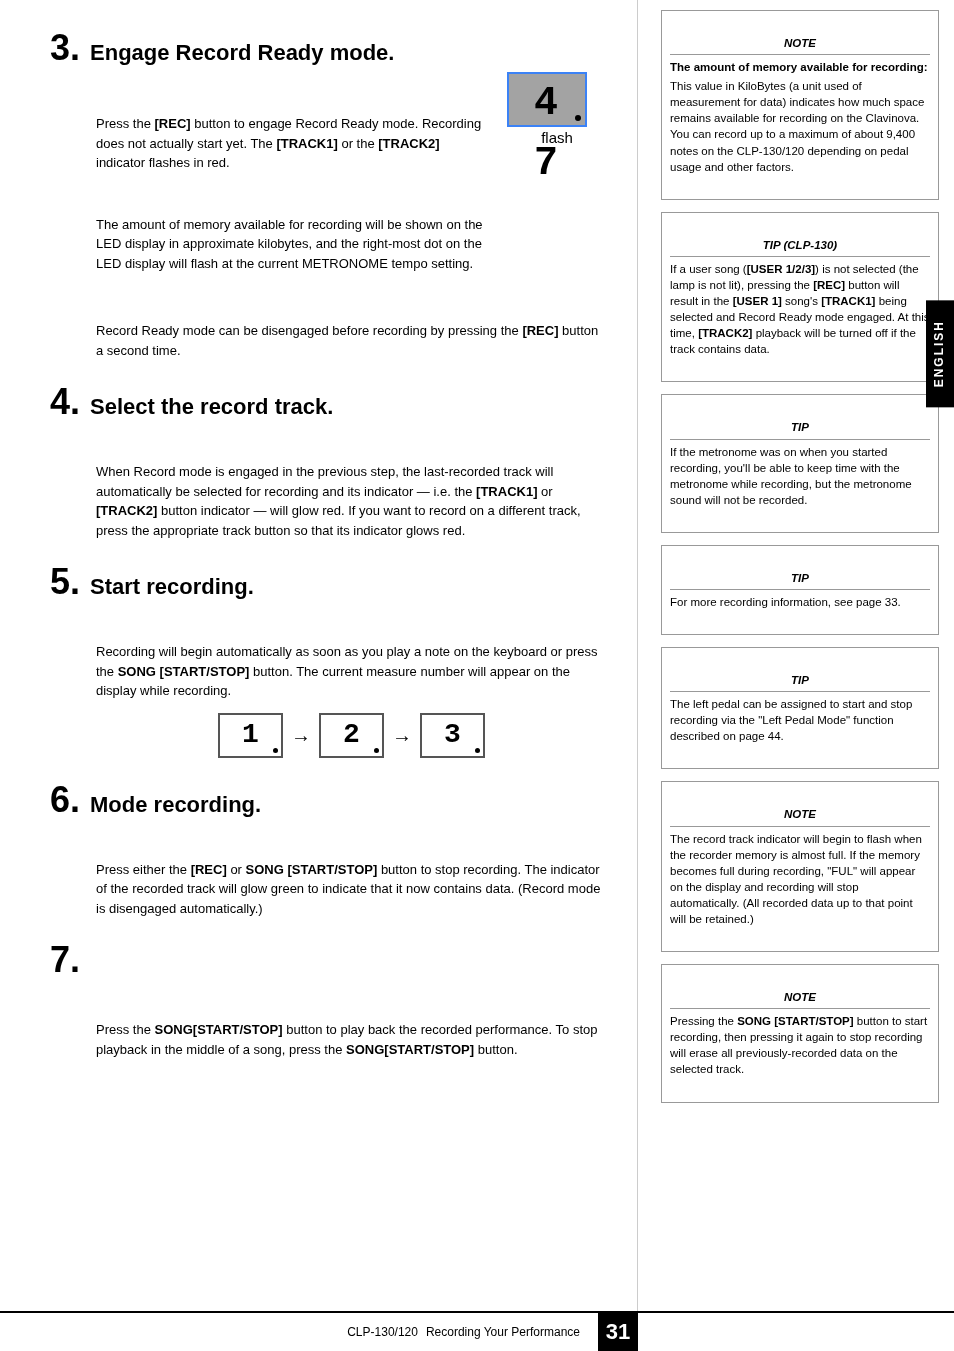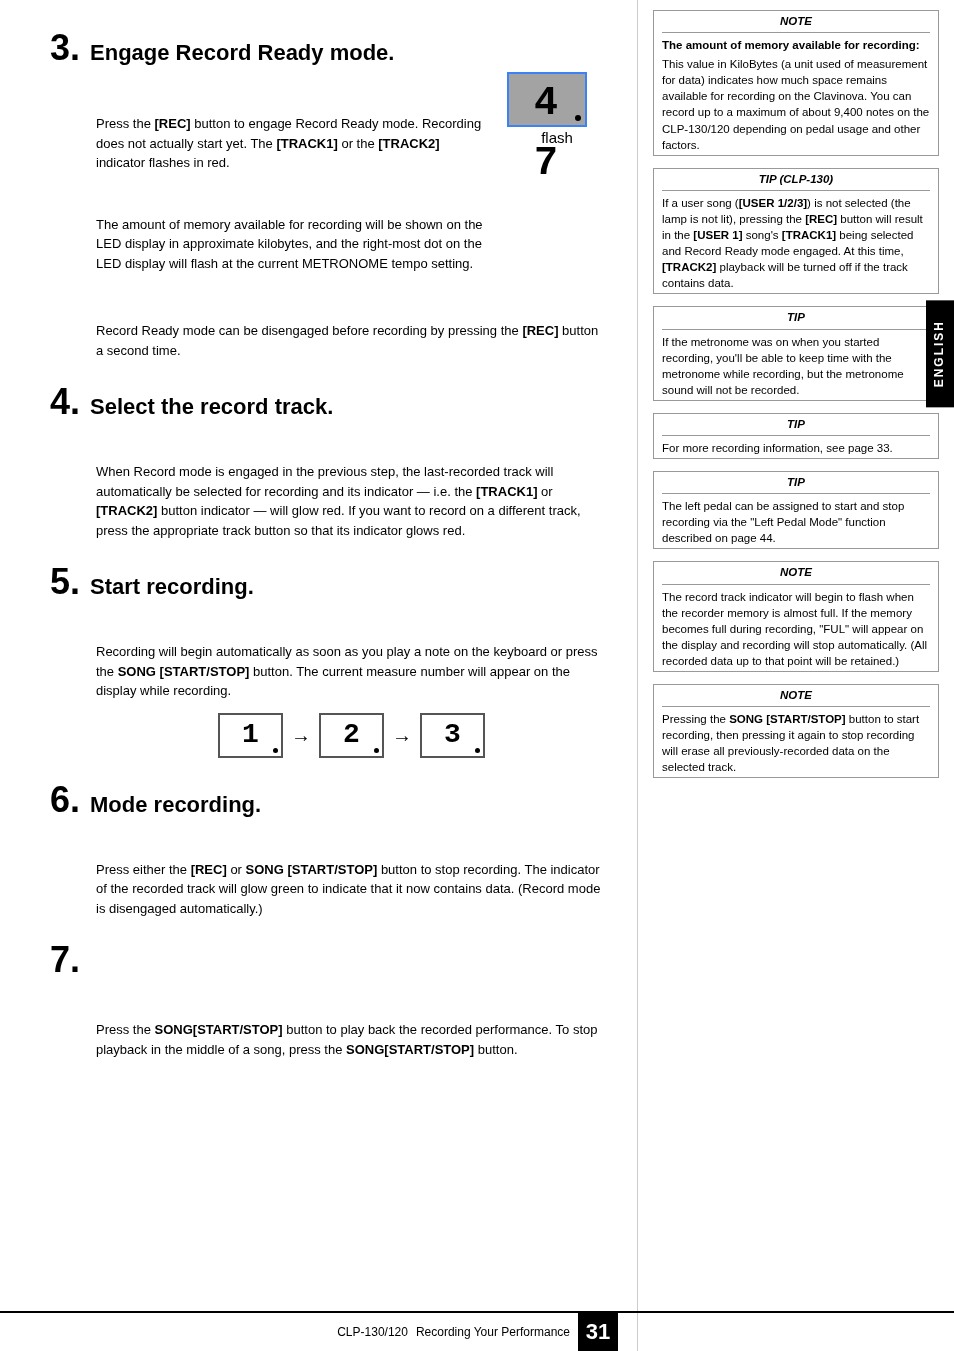--- a/index.html
+++ b/index.html
@@ -137,23 +137,24 @@
 
     .arrow {
       font-size: 20px;
       font-weight: bold;
     }
 
     
     .sidebar-box {
       border: 1px solid #999;
       margin-bottom: 12px;
-      padding: 2px 8px;
+      padding: 24px 8px;
       font-size: 11.5px;
       line-height: 1.4;
+      margin-left: 8px;
     }
 
     .sidebar-box-title {
       text-align: center;
       font-style: italic;
       font-weight: bold;
       font-size: 11.5px;
       margin-bottom: 4px;
       border-bottom: 1px solid #999;
       padding-bottom: 3px;
@@ -175,34 +176,34 @@
       display: flex;
       align-items: center;
       border-top: 2px solid #000;
     }
 
     .bottom-page-info {
       display: flex;
       align-items: center;
       justify-content: flex-end;
       width: 638px;
-      padding-right: 20px;
       font-size: 12px;
     }
 
     .bottom-page-number {
       background: #000;
       color: #fff;
       font-size: 22px;
       font-weight: bold;
       width: 40px;
       height: 40px;
       display: flex;
       align-items: center;
       justify-content: center;
+      margin-left: 10px;
     }
 
     
     .english-tab {
       position: absolute;
       right: 0;
       top: 300px;
       width: 28px;
       background: #000;
       color: #fff;

